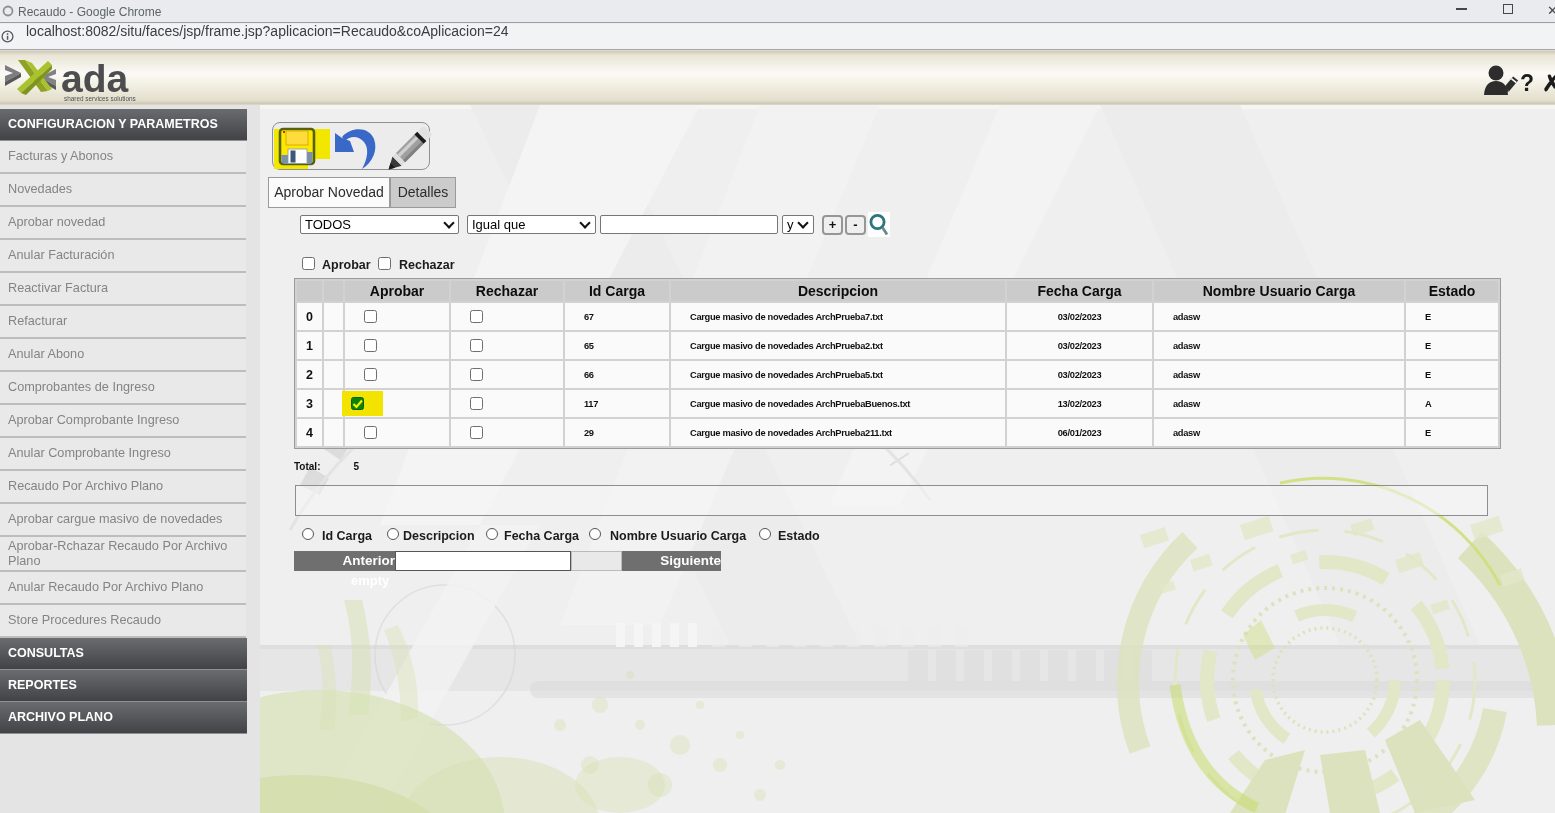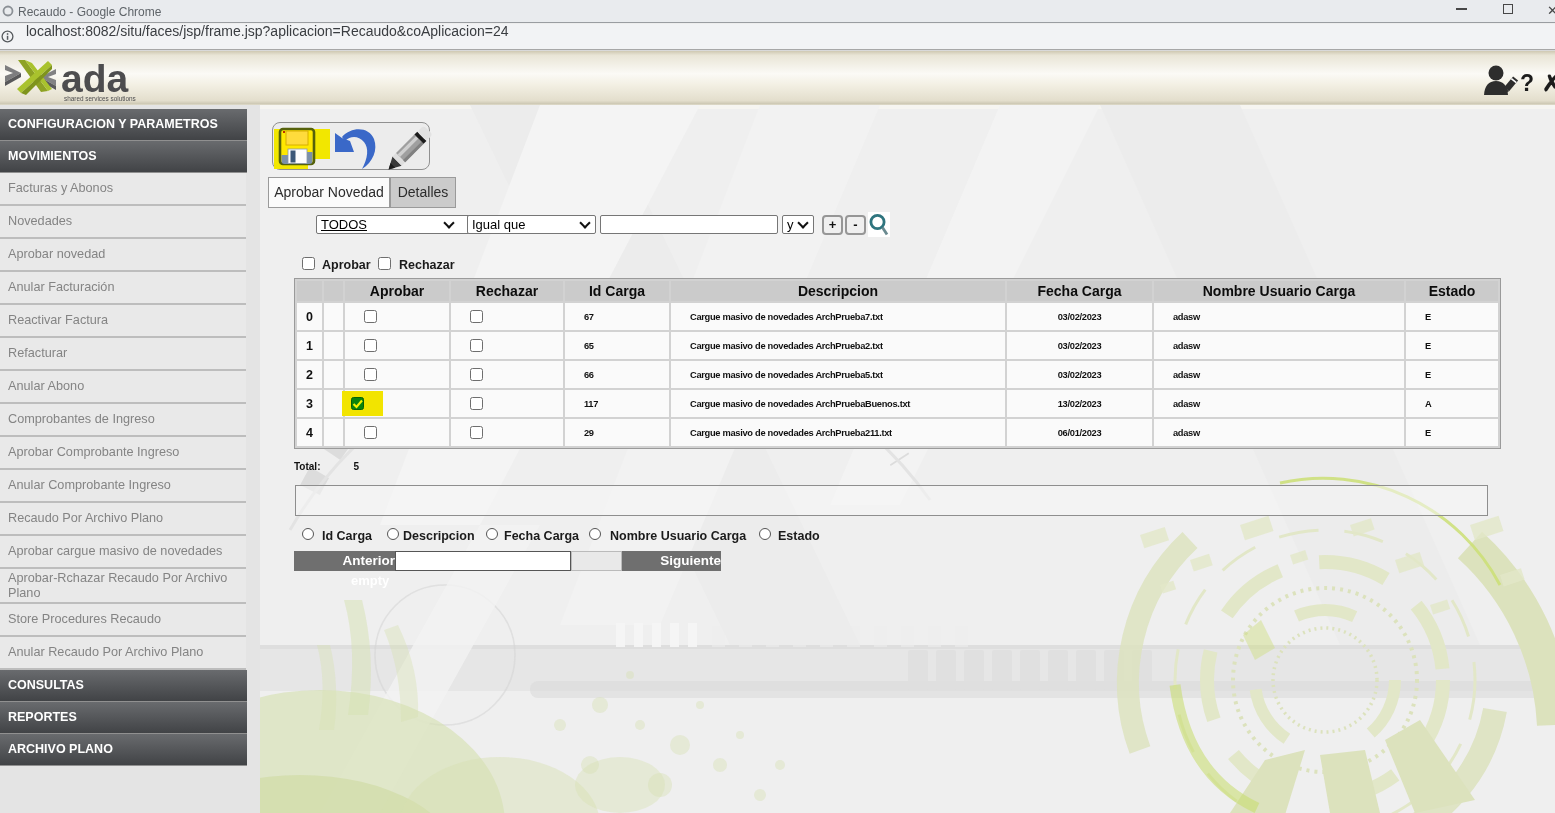--- a/index.html
+++ b/index.html
@@ -172,36 +172,35 @@
       <rect x="24" y="14" width="6.5" height="1.6" fill="#fff"></rect>
       <polygon points="24,26 30.5,26 27.2,32" fill="#2d2d2d"></polygon>
     </g>
   <text x="38" y="27" font-family="Liberation Sans" font-size="23" font-weight="bold" fill="#1c1c1c">?</text>
   <text x="60" y="27" font-family="Liberation Sans" font-size="23" font-weight="bold" fill="#1c1c1c">✗</text>
 </svg>
 
 <div class="abs" id="sidewrap"></div>
 <div class="abs" id="sidebar">
   <div class="mhead">CONFIGURACION Y PARAMETROS</div>
-  <div class="mhead">MOVIMIENTOS</div>
   <div class="mitem">Facturas y Abonos</div>
   <div class="mitem">Novedades</div>
   <div class="mitem">Aprobar novedad</div>
   <div class="mitem">Anular Facturación</div>
   <div class="mitem">Reactivar Factura</div>
   <div class="mitem">Refacturar</div>
   <div class="mitem">Anular Abono</div>
   <div class="mitem">Comprobantes de Ingreso</div>
   <div class="mitem">Aprobar Comprobante Ingreso</div>
   <div class="mitem">Anular Comprobante Ingreso</div>
   <div class="mitem">Recaudo Por Archivo Plano</div>
   <div class="mitem">Aprobar cargue masivo de novedades</div>
   <div class="mitem" style="min-height:35px">Aprobar-Rchazar Recaudo Por Archivo Plano</div>
+  <div class="mitem">Anular Recaudo Por Archivo Plano</div>
   <div class="mitem">Store Procedures Recaudo</div>
-  <div class="mitem">Anular Recaudo Por Archivo Plano</div>
   <div class="mhead">CONSULTAS</div>
   <div class="mhead">REPORTES</div>
   <div class="mhead">ARCHIVO PLANO</div>
 </div>
 
 <div class="abs" id="toolbar"></div>
 <svg class="abs" style="left:272px;top:122px" width="160" height="50" viewBox="0 0 160 50">
   <rect x="2" y="7" width="56" height="30" fill="#f2e700"></rect>
   <rect x="2" y="14" width="50" height="23" fill="#f2e700"></rect>
   <rect x="2" y="36" width="34" height="11" fill="#f2e700"></rect>
@@ -224,21 +223,21 @@
     <rect x="17" y="2.2" width="26" height="3.4" fill="#cfcfcf"></rect>
     <rect x="17" y="10" width="26" height="3" fill="#818181"></rect>
     <rect x="43" y="0" width="4" height="13" fill="#1a1a1a"></rect>
     <rect x="47" y="0" width="9" height="13" rx="3.5" fill="#e2e2e2"></rect>
   </g>
 </svg>
 
 <div class="abs tab" id="tab1">Aprobar Novedad</div>
 <div class="abs tab" id="tab2">Detalles</div>
 
-<select class="flt" style="left:316px;width:159px;text-decoration:underline;"><option>TODOS</option></select>
+<select class="flt" style="left:300px;width:159px;"><option>TODOS</option></select>
 <div class="chev" style="left:445px;"></div>
 <select class="flt" style="left:467px;width:129px;"><option>Igual que</option></select>
 <div class="chev" style="left:581px;"></div>
 <input class="flt" style="left: 600px; width: 178px;">
 <select class="flt" style="left:782px;width:32px;"><option>y</option></select>
 <div class="chev" style="left:799px;"></div>
 <div class="abs pmbtn" style="left:822px;">+</div>
 <div class="abs pmbtn" style="left:845px;">-</div>
 <svg class="abs" style="left:868px;top:212px" width="22" height="25">
     <rect x="0" y="0" width="22" height="25" fill="#fff"></rect>

